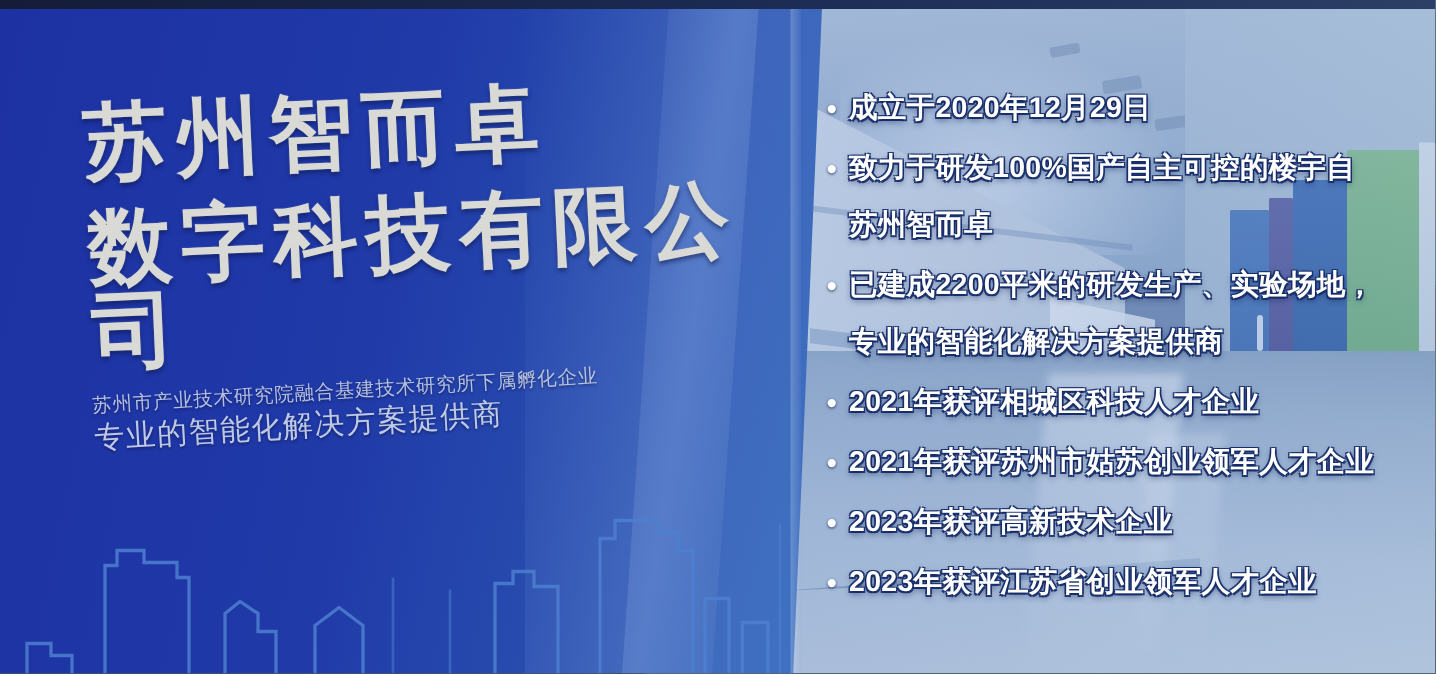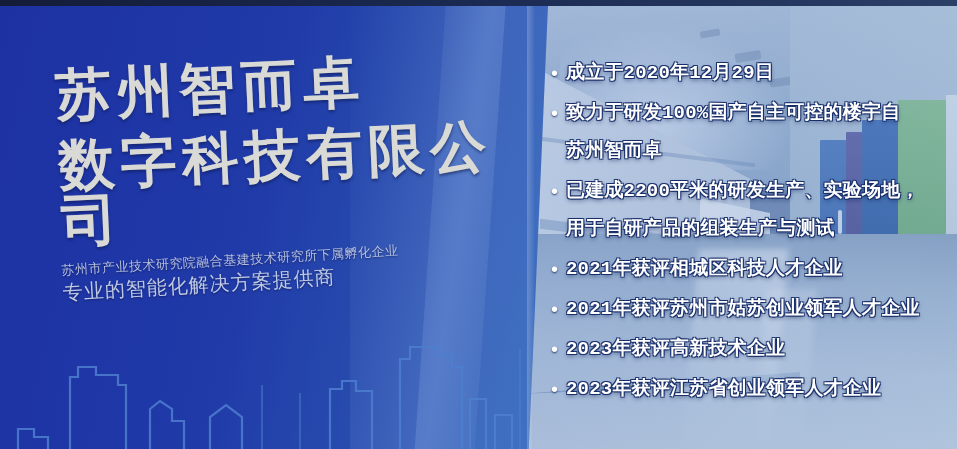--- a/index.html
+++ b/index.html
@@ -192,21 +192,20 @@
     font-size:19px;
     line-height:38px;
     letter-spacing:.2px;
     white-space:pre-line;
     text-shadow:
       -1px -1px 0 rgba(22,44,105,.9),
        1px -1px 0 rgba(22,44,105,.9),
       -1px  1px 0 rgba(22,44,105,.9),
        1px  1px 0 rgba(22,44,105,.9),
        0px  2px 4px rgba(12,28,80,.6);
-    font-family: Liberation Mono, monospace;
   }
 </style>
 </head>
 <body>
 
 <div class="slide">
 
   <div class="photo">
 
     <div class="ceiling"></div>
@@ -281,21 +280,21 @@
 
     <div class="bullet-row">
       <span class="bullet-dot">•</span>
       <span class="bullet-text">致力于研发100%国产自主可控的楼宇自
 苏州智而卓</span>
     </div>
 
     <div class="bullet-row">
       <span class="bullet-dot">•</span>
       <span class="bullet-text">已建成2200平米的研发生产、实验场地，
-用于自研产品的组装生产与测试</span>
+专业的智能化解决方案提供商</span>
     </div>
 
     <div class="bullet-row">
       <span class="bullet-dot">•</span>
       <span class="bullet-text">2021年获评相城区科技人才企业</span>
     </div>
 
     <div class="bullet-row">
       <span class="bullet-dot">•</span>
       <span class="bullet-text">2021年获评苏州市姑苏创业领军人才企业</span>

